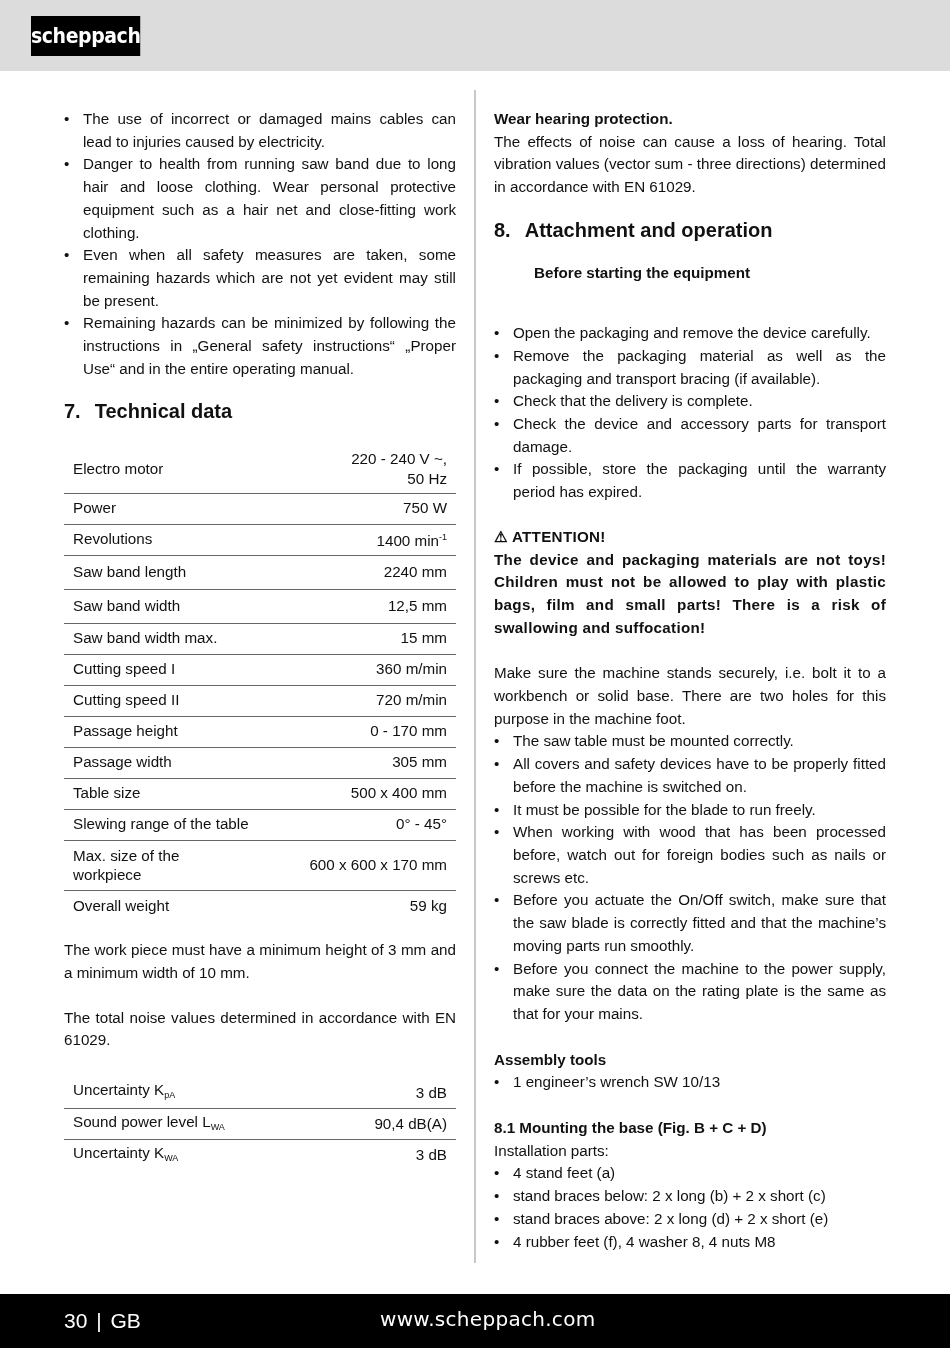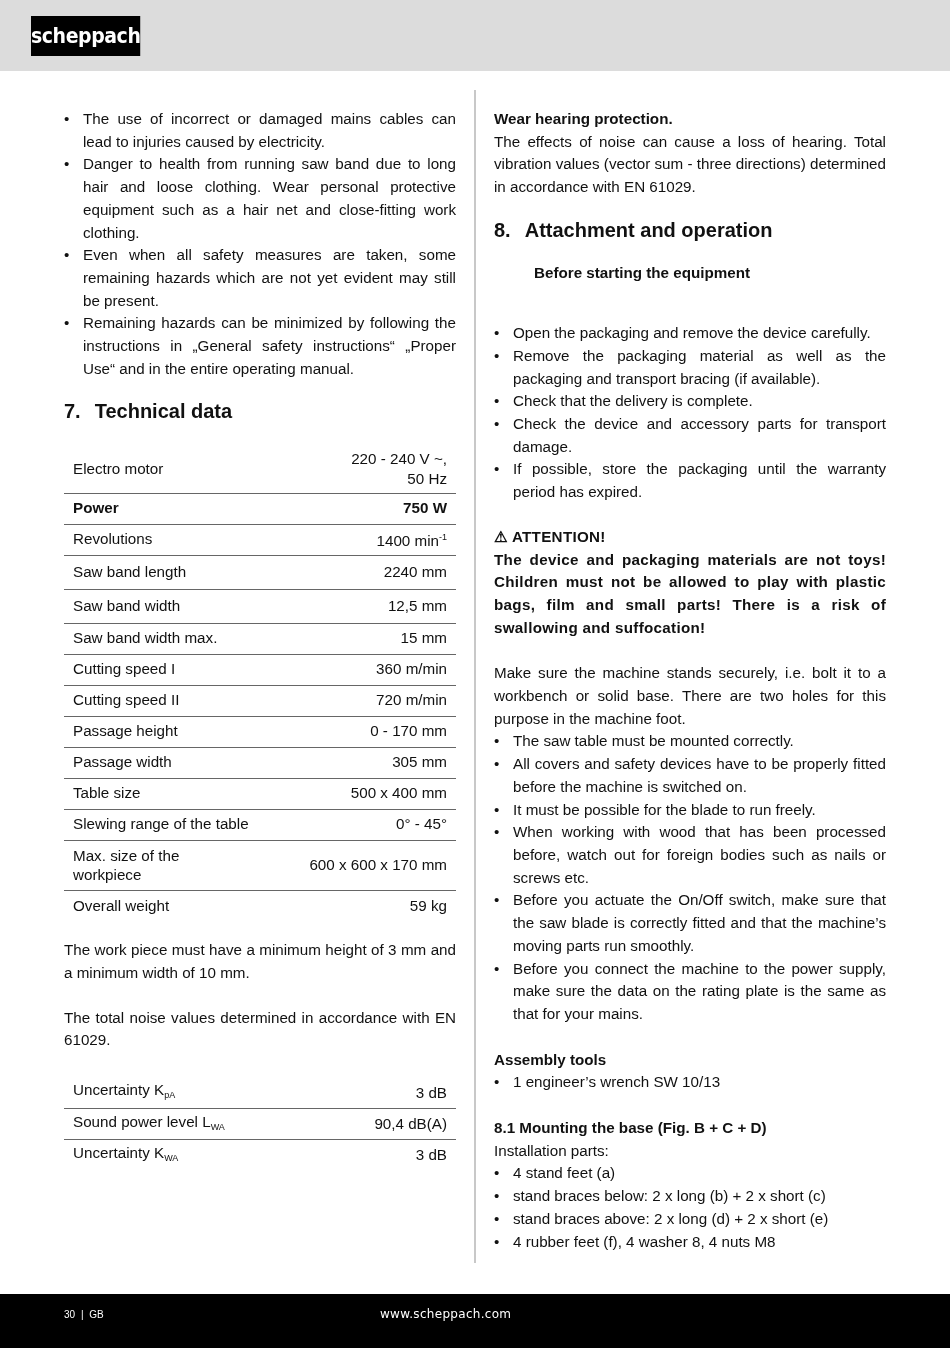--- a/index.html
+++ b/index.html
@@ -26,22 +26,22 @@
   .h2 { font-size: 20px; font-weight: bold; display: flex; gap: 14px; }
   .bold { font-weight: bold; }
   table.spec { border-collapse: collapse; width: 392px; }
   table.spec td { padding: 0 9px; vertical-align: middle; }
   table.spec td.v { text-align: right; }
   table.spec tr { border-bottom: 1.5px solid #666; }
   table.spec tr.last { border-bottom: none; }
   sub { font-size: 9px; vertical-align: -3px; }
   sup { font-size: 9px; vertical-align: 6px; }
   .footer { position: absolute; left: 0; top: 1294px; width: 950px; height: 54px; background: #000; color: #fff; }
-  .footer .pg { position: absolute; left: 64px; top: 15px; font-size: 10px; }
-  .footer .url { position: absolute; left: 380px; top: 13px; font-size: 12px; font-family: "DejaVu Sans", sans-serif; letter-spacing: 0.3px; }
+  .footer .pg { position: absolute; left: 64px; top: 15px; font-size: 21px; }
+  .footer .url { position: absolute; left: 380px; top: 13px; font-size: 20px; font-family: "DejaVu Sans", sans-serif; letter-spacing: 0.3px; }
   .warn { font-weight: bold; letter-spacing: 0.3px; }
 </style>
 </head>
 <body>
 
 <div class="topbar">
   <div class="logo">scheppach</div>
 </div>
 
 <div class="divider"></div>
@@ -61,21 +61,21 @@
 
   <table class="spec" style="margin-top:22px;">
     <tbody>
         <tr style="height:48px;">
       <td>Electro motor</td>
       <td class="v" style="line-height:20px;margin-top:16px;">
         <div>220 - 240 V ~,</div>
         <div>50 Hz</div>
       </td>
     </tr>
-    <tr style="height:31px;font-weight:bold;">
+    <tr style="height:31px;">
       <td>Power</td>
       <td class="v">750 W</td>
     </tr>
     <tr style="height:31px;">
       <td>Revolutions</td>
       <td class="v"><span>1400 min</span><sup>-1</sup></td>
     </tr>
     <tr style="height:34px;">
       <td>Saw band length</td>
       <td class="v">2240 mm</td>

